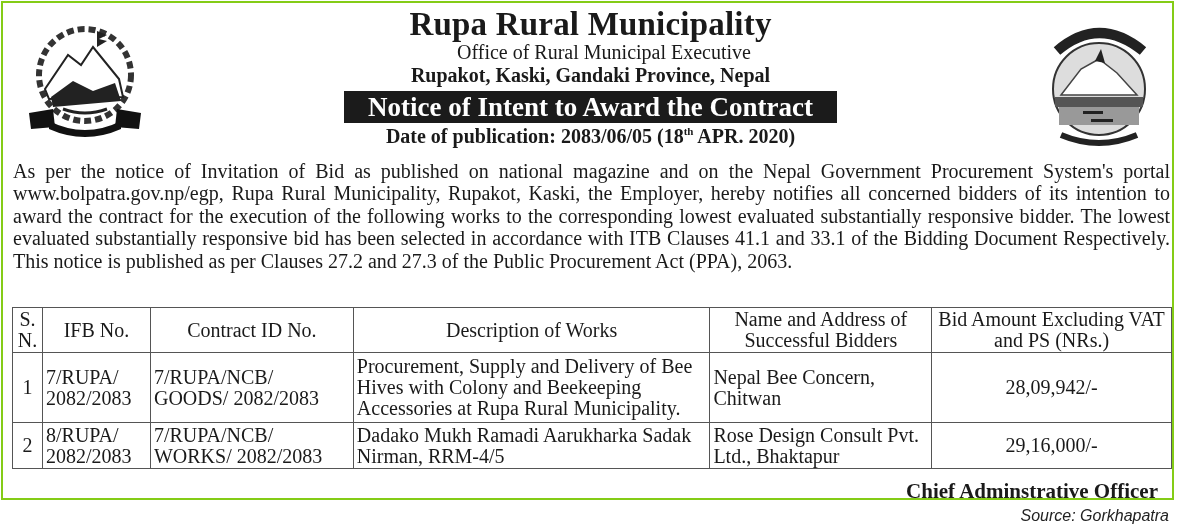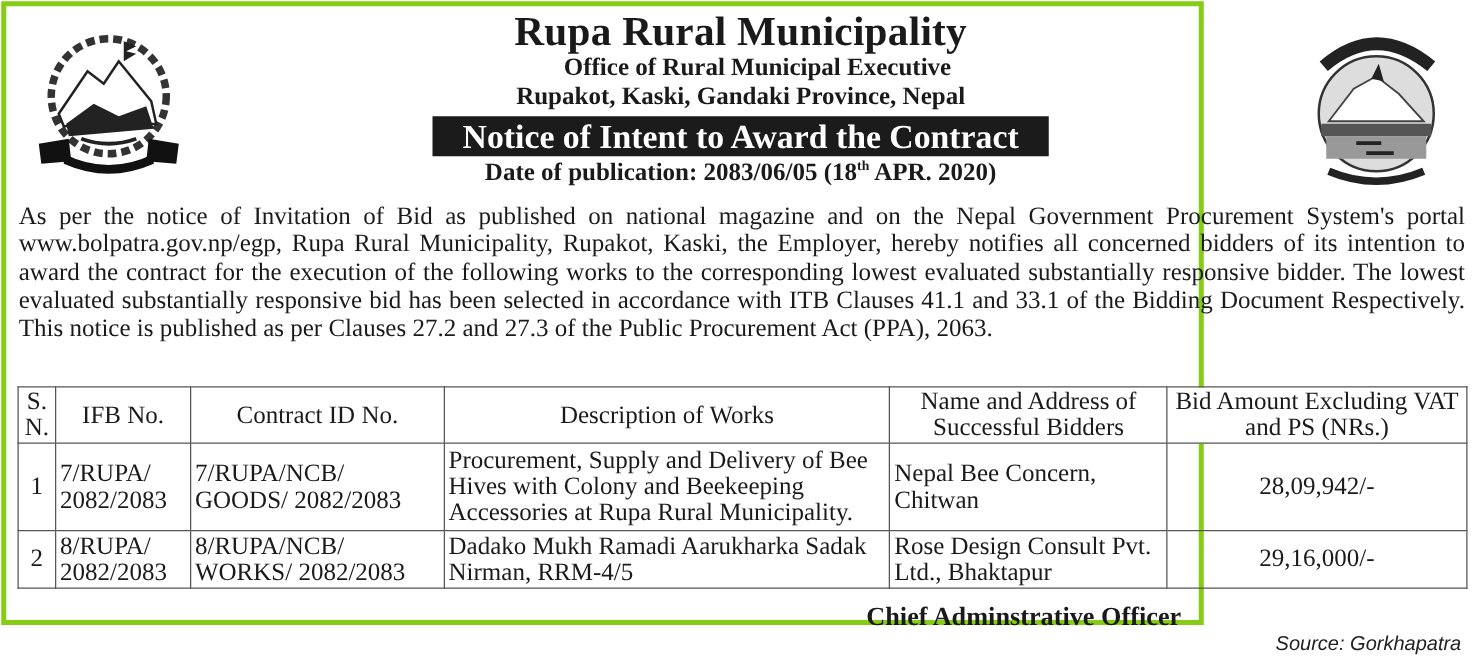--- a/index.html
+++ b/index.html
@@ -1,24 +1,24 @@
 <!DOCTYPE html>
 <html><head>
   <meta charset="utf-8">
   <style>
     html, body { margin: 0; padding: 0; background: #ffffff; }
     body { width: 1181px; height: 531px; position: relative; overflow: hidden;
            font-family: "Liberation Serif", "DejaVu Serif", serif; color: #1a1a1a; }
-    .frame { position: absolute; left: 1px; top: 1px; width: 962px; height: 499px;
-             border: 4px solid #84cc16; box-sizing: border-box; background: #fff; }
+    .frame { position: absolute; left: 1px; top: 1px; width: 1173px; height: 499px;
+             border: 2px solid #84cc16; box-sizing: border-box; background: #fff; }
     .emblem-left { position: absolute; left: 20px; top: 14px; width: 130px; height: 125px; }
     .emblem-right { position: absolute; left: 1036px; top: 8px; width: 120px; height: 140px; }
     .header { position: absolute; left: 0; top: 4px; width: 1175px; text-align: center; }
     .title { font-weight: bold; font-size: 33px; line-height: 34px; letter-spacing: 0.2px; }
-    .sub1 { font-weight: bold; font-size: 20px; line-height: 23px; margin-left: 27px; }
+    .sub1 { font-weight: normal; font-size: 20px; line-height: 23px; margin-left: 27px; }
     .sub2 { font-weight: bold; font-size: 20px; line-height: 23px; }
     .banner { display: inline-block; background: #1b1b1b; color: #fff; font-weight: bold;
               font-size: 27px; line-height: 32px; padding: 0 24px; margin-top: 4px; }
     .pubdate { font-weight: bold; font-size: 20px; line-height: 26px; }
     .pubdate sup { font-size: 11px; vertical-align: 8px; line-height: 0; }
     .body-text { position: absolute; left: 10px; top: 157px; width: 1157px;
                  font-size: 20px; line-height: 22.4px; text-align: justify; }
     table.awards { position: absolute; left: 9px; top: 304px; width: 1160px;
                    border-collapse: collapse; font-size: 20px; }
     table.awards th, table.awards td { border: 1.5px solid #555; padding: 0 3px;
@@ -93,21 +93,21 @@
         <td class="center">1</td>
         <td>7/RUPA/ 2082/2083</td>
         <td>7/RUPA/NCB/ GOODS/ 2082/2083</td>
         <td>Procurement, Supply and Delivery of Bee Hives with Colony and Beekeeping Accessories at Rupa Rural Municipality.</td>
         <td>Nepal Bee Concern, Chitwan</td>
         <td class="amount">28,09,942/-</td>
       </tr>
       <tr style="height:46px">
         <td class="center">2</td>
         <td>8/RUPA/ 2082/2083</td>
-        <td>8/RUPA/NCB/ WORKS/ 2082/2083</td>
+        <td>7/RUPA/NCB/ WORKS/ 2082/2083</td>
         <td>Dadako Mukh Ramadi Aarukharka Sadak Nirman, RRM-4/5</td>
         <td>Rose Design Consult Pvt. Ltd., Bhaktapur</td>
         <td class="amount">29,16,000/-</td>
       </tr>
     </tbody>
   </table>
 
   <div class="signature">Chief Adminstrative Officer</div>
 </div>
 

